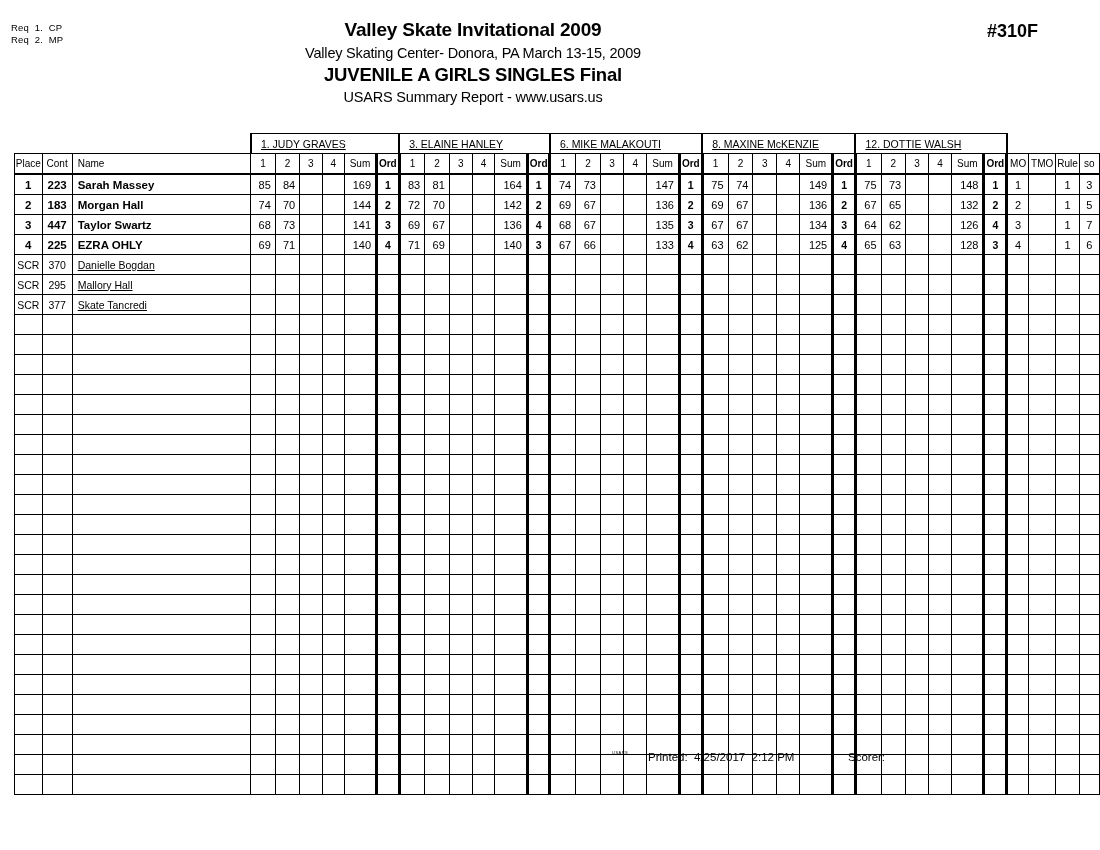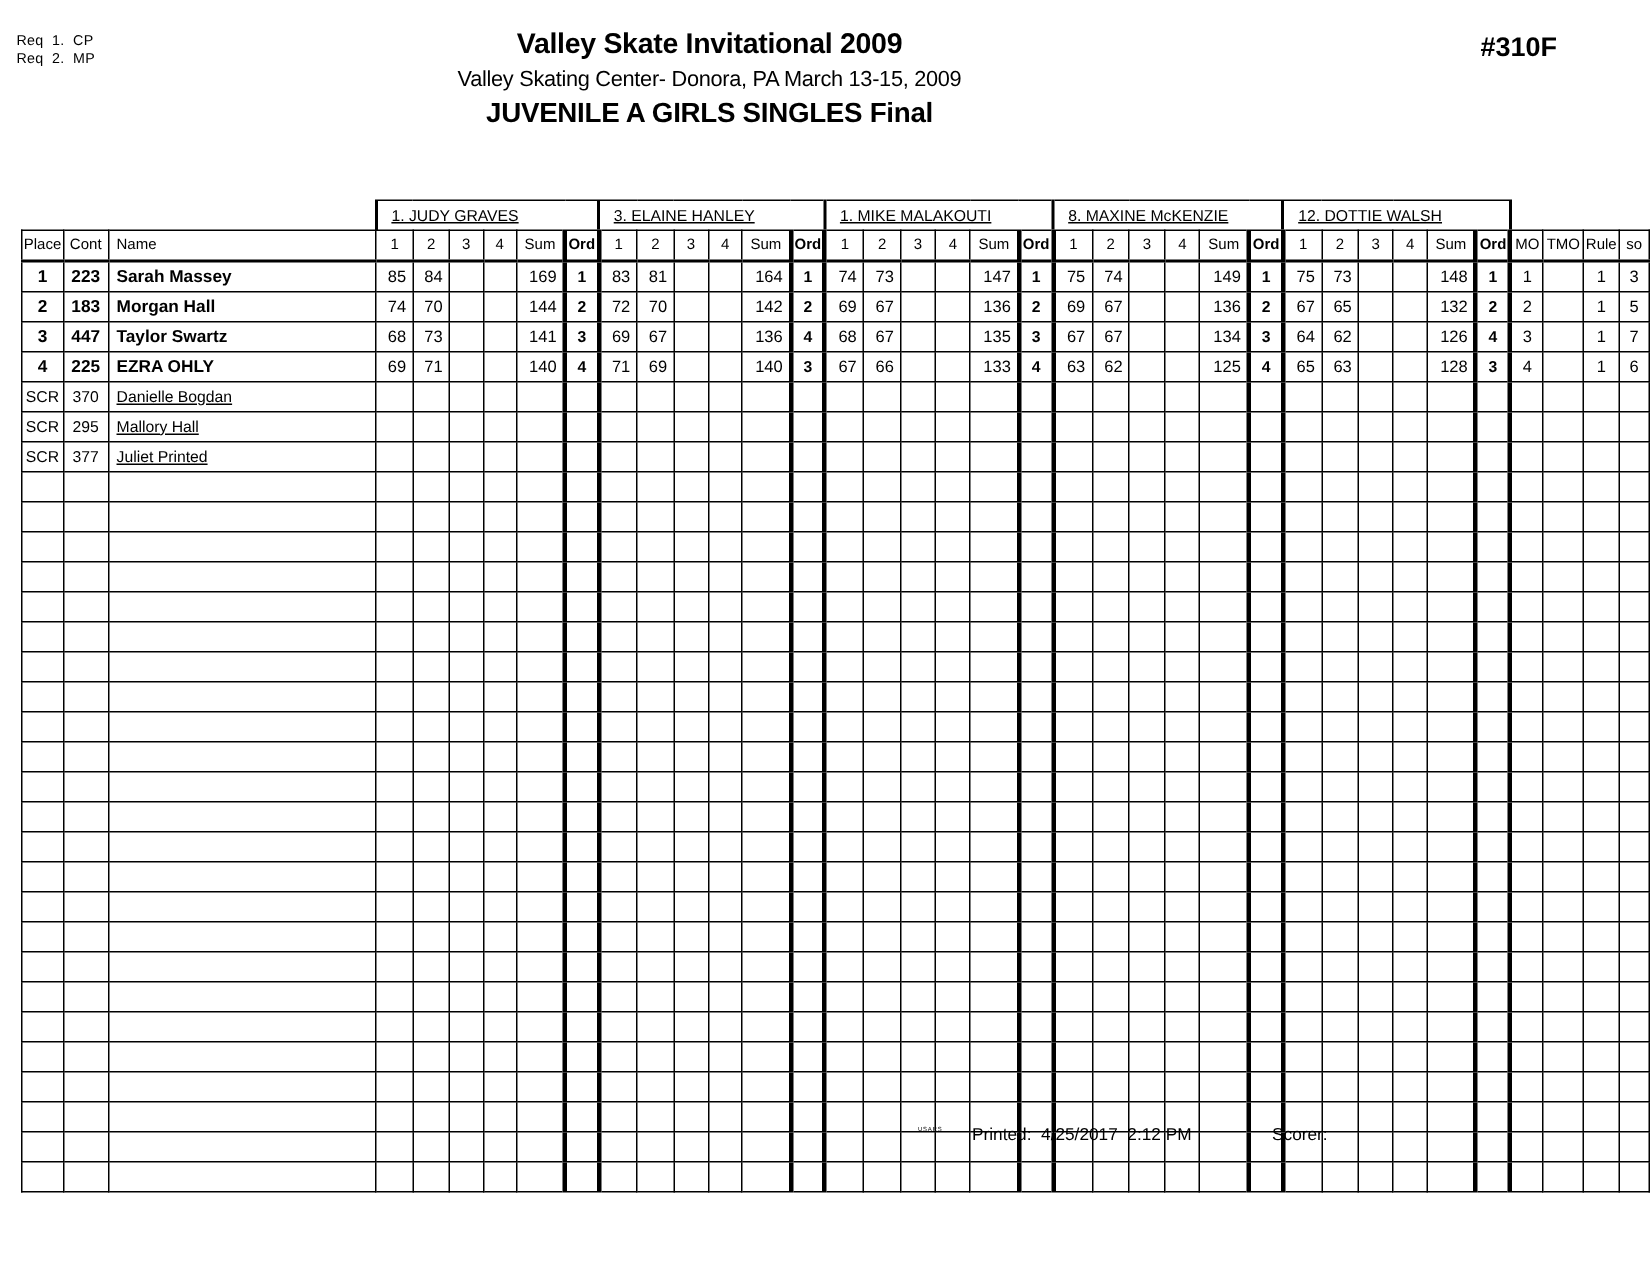--- a/index.html
+++ b/index.html
@@ -181,34 +181,35 @@
 
 <div class="req-block">
   <div class="req-line">Req  1.  CP</div>
   <div class="req-line">Req  2.  MP</div>
 </div>
 
 <div class="titles">
   <div class="title-main">Valley Skate Invitational 2009</div>
   <div class="title-venue">Valley Skating Center- Donora, PA  March 13-15, 2009</div>
   <div class="title-event">JUVENILE A GIRLS SINGLES Final</div>
+  <div class="title-report">USARS Summary Report - www.usars.us</div>
 </div>
 
 <div class="event-number">#310F</div>
 
 <div class="sheet">
   <table class="grid">
     <tbody id="table-body">
         <tr>
           <td class="c-place blank-head"></td>
           <td class="c-cont blank-head"></td>
           <td class="c-name blank-head"></td>
           <td class="judge-head judge-head-cell" colspan="6">1.  JUDY GRAVES</td>
           <td class="judge-head judge-head-cell" colspan="6">3.  ELAINE HANLEY</td>
-          <td class="judge-head judge-head-cell" colspan="6">1.  MIKE MALAKOUTI</td>
+          <td class="judge-head judge-head-cell" colspan="6">6.  MIKE MALAKOUTI</td>
           <td class="judge-head judge-head-cell" colspan="6">8.  MAXINE McKENZIE</td>
           <td class="judge-head judge-head-cell" colspan="6">12.  DOTTIE WALSH</td>
           <td class="blank-head" colspan="4"></td>
         </tr>
         <tr class="subhead">
           <td class="c-place">Place</td>
           <td class="c-cont">Cont</td>
           <td class="c-name">Name</td>
           <td class="c-sc">1</td>
           <td class="c-sc">2</td>
@@ -475,21 +476,21 @@
           <td class="c-sum"></td>
           <td class="c-ord ord-cell"></td>
           <td class="c-mo"></td>
           <td class="c-tmo"></td>
           <td class="c-rule"></td>
           <td class="c-so"></td>
         </tr>
         <tr class="scr-row">
           <td class="c-place">SCR</td>
           <td class="c-cont">377</td>
-          <td class="c-name">Juliet Printed</td>
+          <td class="c-name">Skate Tancredi</td>
           <td class="c-sc"></td>
           <td class="c-sc"></td>
           <td class="c-sc"></td>
           <td class="c-sc"></td>
           <td class="c-sum"></td>
           <td class="c-ord ord-cell"></td>
           <td class="c-sc"></td>
           <td class="c-sc"></td>
           <td class="c-sc"></td>
           <td class="c-sc"></td>

